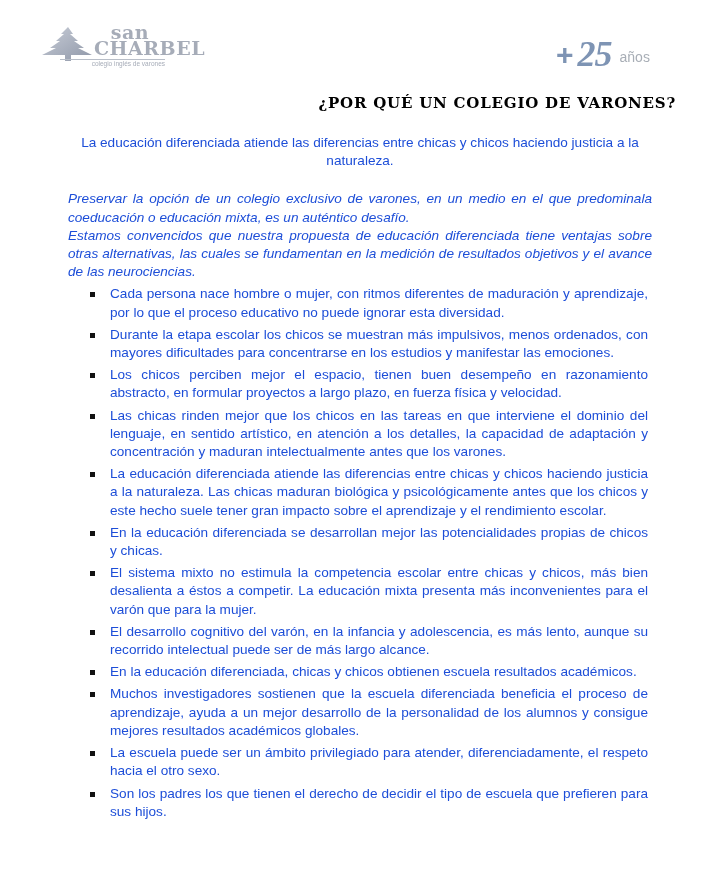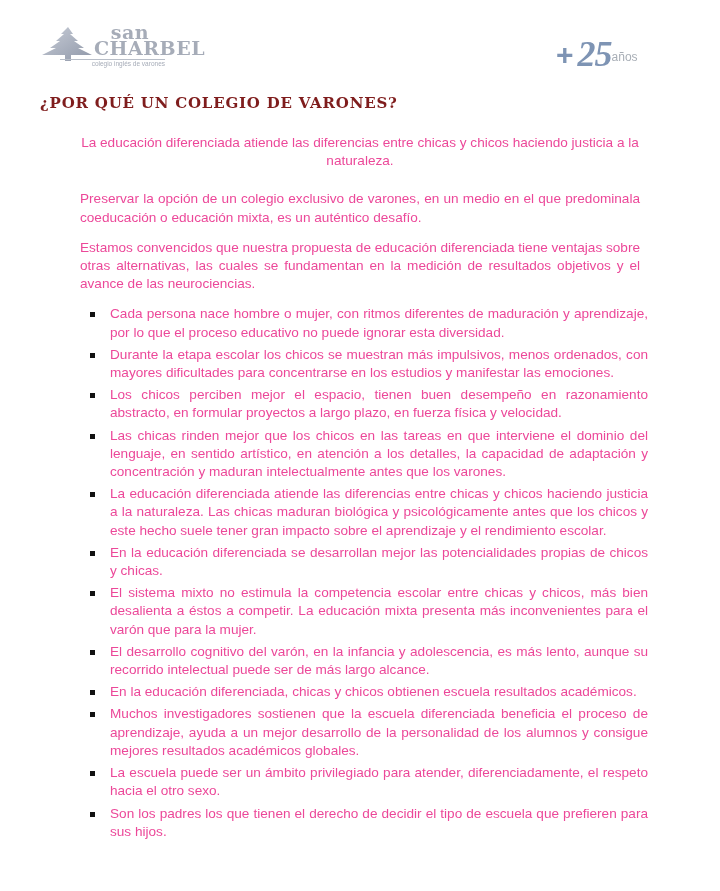--- a/index.html
+++ b/index.html
@@ -73,56 +73,57 @@
     .anniv-num {
       font-size: 36px;
       font-weight: bold;
       font-style: italic;
       color: #7e94b4;
       line-height: 32px;
       letter-spacing: -1px;
       font-family: Liberation Serif, serif;
     }
     .anniv-word {
-      font-size: 12px;
+      font-size: 14px;
       color: #a8aeb6;
       line-height: 18px;
-      margin-left: 0px;
+      margin-left: 8px;
       margin-bottom: 4px;
     }
     .title {
       position: absolute;
       left: 0;
       width: 676px;
       top: 94px;
-      text-align: left;
+      text-align: right;
       font-family: "DejaVu Serif", serif;
       font-size: 15px;
       letter-spacing: 0.8px;
       font-weight: bold;
-      color: #7f1d1d;
+      color: #000000;
       padding-left: 40px;
       box-sizing: border-box;
     }
     .content {
       position: absolute;
       left: 68px;
       top: 134px;
       width: 584px;
       font-size: 13.6px;
       line-height: 18.2px;
-      color: #ec4899;
+      color: #1d4ed8;
     }
     .subtitle {
       text-align: center;
       margin: 0 0 20px 0;
     }
     .para {
       text-align: justify;
-      margin: 12px;
+      margin: 0;
+      font-style: italic;
     }
     .lead {
       margin: 20px 0 20px 4px;
     }
     ul.facts {
       list-style: none;
       margin: 0;
       padding: 0 0 0 38px;
     }
     ul.facts li {

